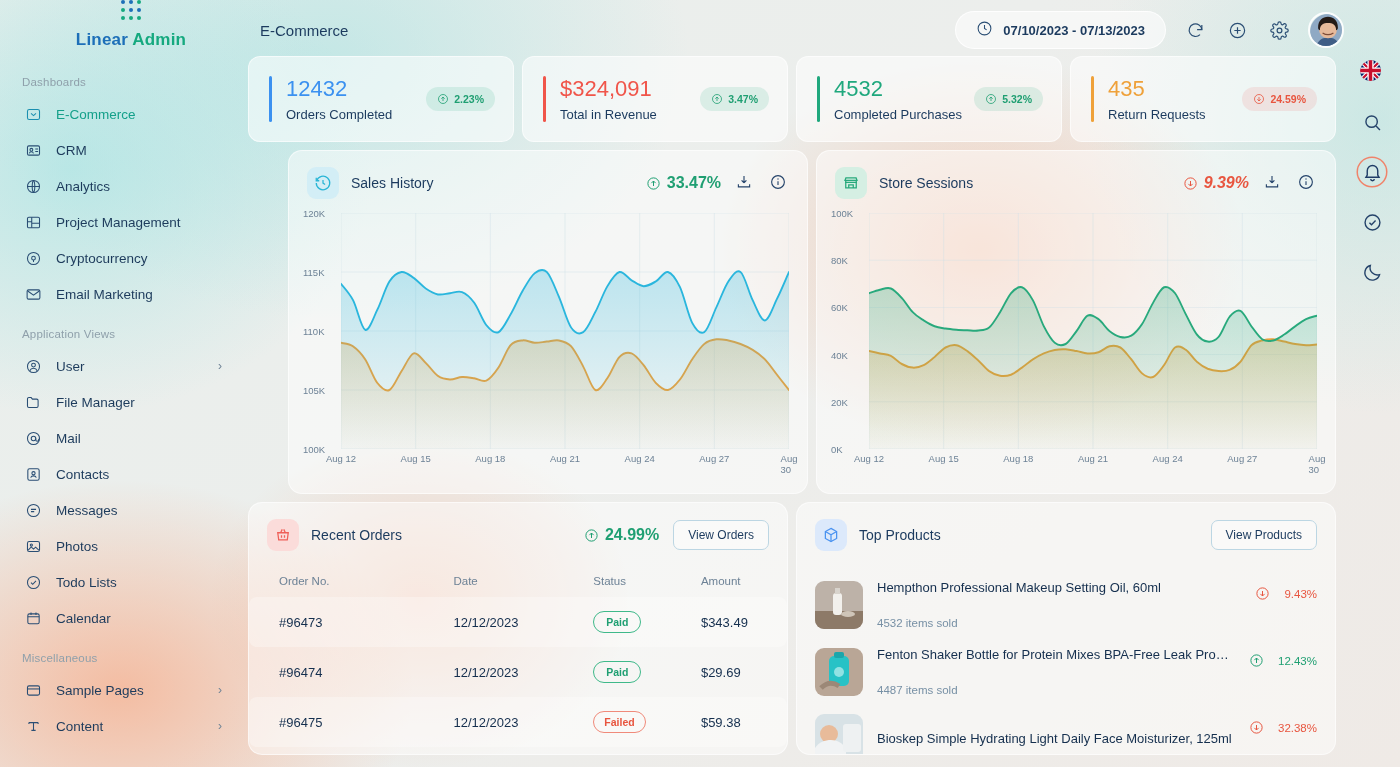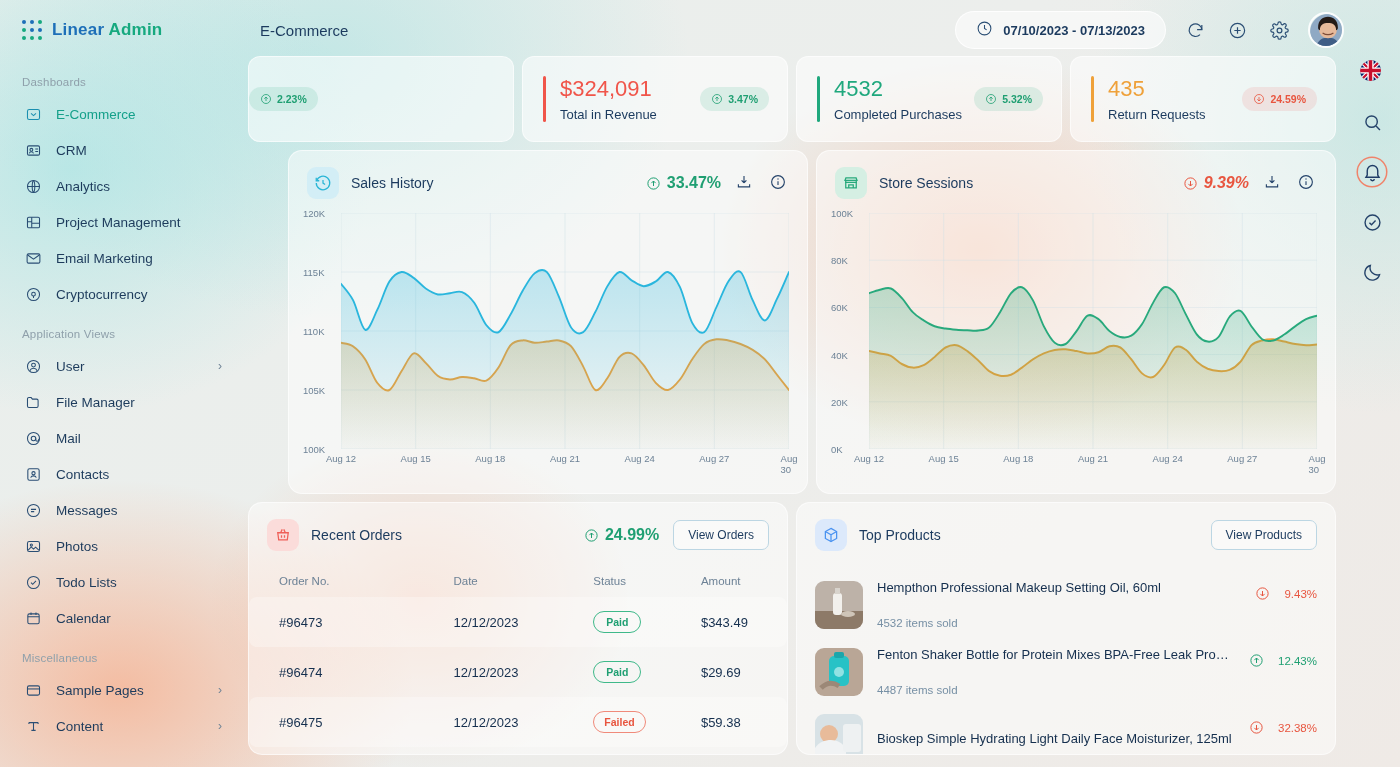--- a/index.html
+++ b/index.html
@@ -18,21 +18,21 @@
       radial-gradient(500px 360px at 330px 60px, rgba(150,222,222,0.45), rgba(150,222,222,0) 72%),
       radial-gradient(420px 420px at 1380px 120px, rgba(163,226,222,0.45), rgba(163,226,222,0) 70%),
       linear-gradient(140deg, #e9efec 0%, #eceeec 45%, #efeae6 100%);
   }
 
   
   #sidebar {
     position: absolute; left: 0; top: 0; width: 240px; height: 767px;
     padding: 0 0 0 0; z-index: 5;
   }
-  .brand { display: flex; align-items: center; gap: 10px; height: 60px; padding-left: 22px; }
+  .brand { display: flex; align-items: center; gap: 10px; height: 60px; padding-left: 22px; flex-direction: column; }
   .brand-dots { display: grid; grid-template-columns: repeat(3, 4px); grid-template-rows: repeat(3,4px); gap: 4px; }
   .brand-dots i { width: 4px; height: 4px; border-radius: 50%; display: block; }
   .brand-title { font-size: 17px; font-weight: bold; letter-spacing: .2px; }
   .brand-title .b1 { color: #1d6fb8; }
   .brand-title .b2 { color: #16a97f; }
 
   .nav-section { font-size: 11.5px; color: #8fa0ab; padding: 16px 0 8px 22px; letter-spacing: .2px; }
   .nav-item {
     display: flex; align-items: center; gap: 14px; height: 36px;
     padding: 0 18px 0 24px; color: #1d3b5c; font-size: 13.5px; cursor: pointer;
@@ -199,35 +199,35 @@
             <svg viewBox="0 0 24 24">
               <rect x="3.5" y="4.5" width="17" height="15" rx="2"></rect>
               <path d="M9.5 4.5v15M3.5 11h6M9.5 13h11"></path>
             </svg>
           </span>
           <span class="label">Project Management</span>
         </div>
         <div class="nav-item">
           <span class="nav-ico">
             <svg viewBox="0 0 24 24">
-              <rect x="3" y="5.5" width="18" height="13" rx="2"></rect>
-              <path d="M3.8 7l8.2 6 8.2-6"></path>
-            </svg>
-          </span>
-          <span class="label">Email Marketing</span>
-        </div>
-        <div class="nav-item">
-          <span class="nav-ico">
-            <svg viewBox="0 0 24 24">
               <circle cx="12" cy="12" r="8.5"></circle>
               <circle cx="12" cy="11.5" r="2.6"></circle>
               <path d="M12 14v3"></path>
             </svg>
           </span>
           <span class="label">Cryptocurrency</span>
+        </div>
+        <div class="nav-item">
+          <span class="nav-ico">
+            <svg viewBox="0 0 24 24">
+              <rect x="3" y="5.5" width="18" height="13" rx="2"></rect>
+              <path d="M3.8 7l8.2 6 8.2-6"></path>
+            </svg>
+          </span>
+          <span class="label">Email Marketing</span>
         </div>
         <div class="nav-section">Application Views</div>
         <div class="nav-item">
           <span class="nav-ico">
             <svg viewBox="0 0 24 24">
               <circle cx="12" cy="12" r="8.5"></circle>
               <circle cx="12" cy="10" r="2.7"></circle>
               <path d="M6.8 18c1-2.4 3-3.4 5.2-3.4S16.2 15.6 17.2 18"></path>
             </svg>
           </span>
@@ -408,20 +408,27 @@
         <svg viewBox="0 0 24 24">
           <path d="M20 14.5A8.5 8.5 0 0 1 9.5 4 8.5 8.5 0 1 0 20 14.5z"></path>
         </svg>
       </div>
   </div>
 
   <main id="main">
 
     <div class="cards-row" id="stats-row">
         <div class="stat-card">
+          <div class="stat-left">
+            <div class="stat-bar" style="background:#3b91f0"></div>
+            <div>
+              <div class="stat-num" style="color:#3b91f0">12432</div>
+              <div class="stat-label">Orders Completed</div>
+            </div>
+          </div>
           <span class="pill up">
             <svg viewBox="0 0 24 24" style="stroke:#1f9f72">
               <circle cx="12" cy="12" r="9"></circle>
               <path d="M12 16V8M8.6 11.4L12 8l3.4 3.4"></path>
             </svg>
             <span>2.23%</span>
           </span>
         </div>
         <div class="stat-card">
           <div class="stat-left">

